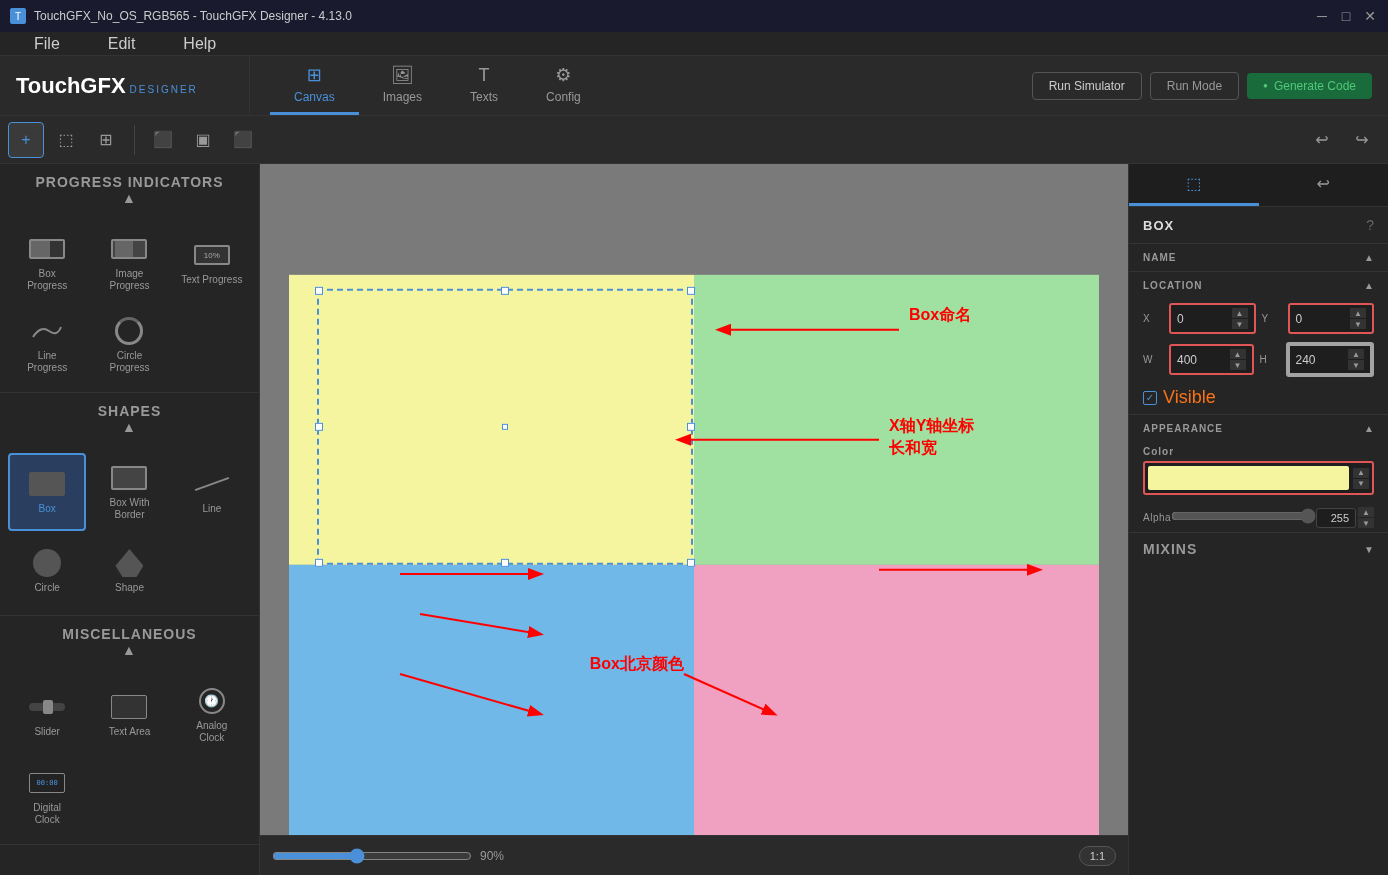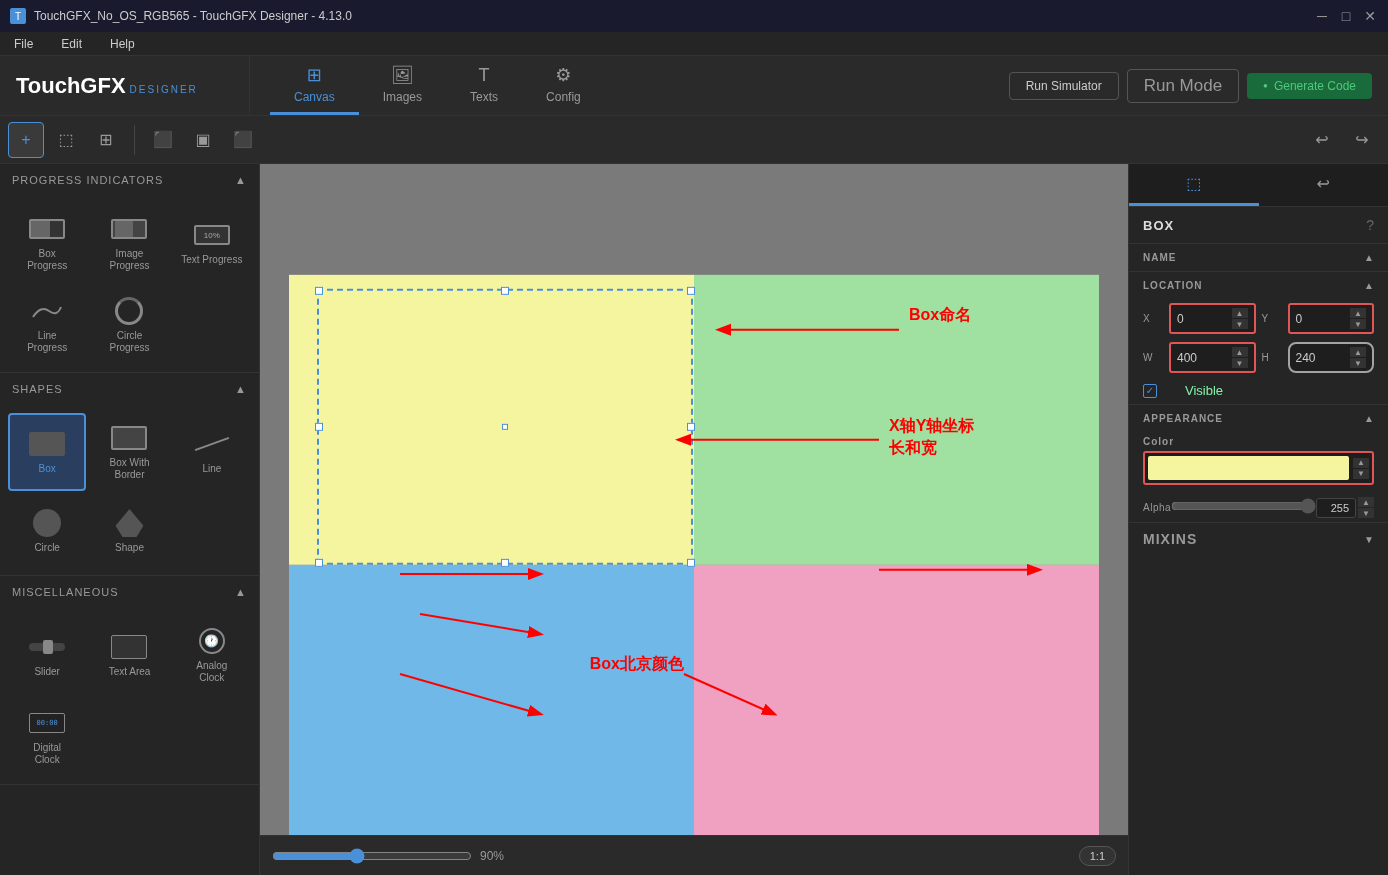--- a/index.html
+++ b/index.html
@@ -8,51 +8,51 @@
     
     .title-bar { background: #1a1a2e; height: 32px; display: flex; align-items: center; padding: 0 10px; justify-content: space-between; }
     .title-bar-left { display: flex; align-items: center; gap: 8px; }
     .title-bar-icon { width: 16px; height: 16px; background: #4a90d9; border-radius: 2px; display: flex; align-items: center; justify-content: center; font-size: 10px; color: white; }
     .title-bar-text { font-size: 12px; color: #ccc; }
     .title-bar-controls { display: flex; gap: 8px; }
     .title-bar-btn { width: 16px; height: 16px; display: flex; align-items: center; justify-content: center; font-size: 14px; cursor: pointer; color: #999; }
 
     
     .menu-bar { background: #252525; height: 24px; display: flex; align-items: center; padding: 0 8px; gap: 16px; border-bottom: 1px solid #333; }
-    .menu-item { font-size: 12px; color: #ccc; cursor: pointer; padding: 2px 6px; }
+    .menu-item { font-size: 16px; color: #ccc; cursor: pointer; padding: 2px 6px; margin-left: 20px; }
 
     
     .top-toolbar { background: #2a2a2a; height: 60px; display: flex; align-items: stretch; border-bottom: 1px solid #333; }
     .logo-area { width: 250px; display: flex; align-items: center; padding: 0 16px; border-right: 1px solid #333; }
     .logo-text { font-size: 22px; font-weight: bold; color: white; }
     .logo-sub { font-size: 10px; color: #4a90d9; letter-spacing: 2px; margin-left: 4px; margin-top: 8px; }
     .nav-tabs { display: flex; align-items: stretch; flex: 1; padding: 0 20px; }
     .nav-tab { display: flex; flex-direction: column; align-items: center; justify-content: center; padding: 0 24px; cursor: pointer; color: #999; font-size: 12px; border-bottom: 3px solid transparent; gap: 4px; }
     .nav-tab.active { color: #4a90d9; border-bottom-color: #4a90d9; }
     .nav-tab-icon { font-size: 18px; }
     .toolbar-right { display: flex; align-items: center; gap: 8px; padding: 0 16px; }
     .btn-run { background: transparent; border: 1px solid #555; color: #ccc; padding: 6px 16px; border-radius: 4px; cursor: pointer; font-size: 12px; }
-    .btn-run-mode { background: transparent; border: 1px solid #555; color: #999; padding: 6px 16px; border-radius: 4px; cursor: pointer; font-size: 17px; }
+    .btn-run-mode { background: transparent; border: 1px solid #555; color: #999; padding: 6px 16px; border-radius: 4px; cursor: pointer; font-size: 12px; }
     .btn-generate { background: #1a6b3c; border: none; color: #4fc878; padding: 6px 16px; border-radius: 4px; cursor: pointer; font-size: 12px; display: flex; align-items: center; gap: 6px; }
     .btn-generate::before { content: '●'; color: #4fc878; font-size: 8px; }
 
     
     .secondary-toolbar { background: #2a2a2a; height: 48px; display: flex; align-items: center; padding: 0 8px; gap: 4px; border-bottom: 1px solid #333; }
     .toolbar-separator { width: 1px; background: #444; height: 30px; margin: 0 6px; }
     .tool-btn { width: 36px; height: 36px; display: flex; align-items: center; justify-content: center; border-radius: 4px; cursor: pointer; color: #999; font-size: 16px; border: 1px solid transparent; }
     .tool-btn.active { background: #3a3a3a; border-color: #4a90d9; color: #4a90d9; }
     .spacer { flex: 1; }
 
     
     .main-layout { display: flex; height: calc(875px - 32px - 24px - 60px - 48px); }
 
     
     .left-sidebar { width: 260px; background: #252525; border-right: 1px solid #333; overflow-y: auto; }
     .sidebar-section { border-bottom: 1px solid #333; }
-    .sidebar-section-header { display: flex; justify-content: space-between; align-items: center; padding: 10px 12px; color: #999; font-size: 11px; letter-spacing: 1px; font-weight: normal; cursor: pointer; }
+    .sidebar-section-header { display: flex; justify-content: space-between; align-items: center; padding: 10px 12px; color: #999; font-size: 14px; letter-spacing: 1px; font-weight: bold; cursor: pointer; flex-direction: column; }
     .sidebar-grid { display: grid; grid-template-columns: repeat(3, 1fr); gap: 4px; padding: 8px; }
     .sidebar-item { display: flex; flex-direction: column; align-items: center; justify-content: center; padding: 8px 4px; border-radius: 4px; cursor: pointer; color: #999; font-size: 10px; gap: 4px; border: 2px solid transparent; text-align: center; min-height: 72px; }
     .sidebar-item.selected { background: #2a3f5f; border-color: #4a90d9; color: #4a90d9; }
     .sidebar-item-icon { width: 44px; height: 30px; display: flex; align-items: center; justify-content: center; }
     .sidebar-item-label { line-height: 1.2; }
 
     
     .canvas-area { flex: 1; background: #888; position: relative; overflow: hidden; display: flex; flex-direction: column; }
     .canvas-content { flex: 1; position: relative; overflow: hidden; background: #777; }
 
@@ -81,21 +81,21 @@
     .prop-row { display: flex; align-items: center; padding: 4px 14px; gap: 6px; }
     .prop-label { color: #999; font-size: 10px; letter-spacing: 0.5px; min-width: 20px; }
     .prop-stepper { display: flex; flex-direction: column; gap: 1px; }
     .prop-stepper-btn { width: 16px; height: 10px; background: #333; border: none; color: #999; cursor: pointer; font-size: 8px; display: flex; align-items: center; justify-content: center; }
 
     .name-input-box { border: 2px solid #e05555; border-radius: 3px; background: #1e1e1e; padding: 5px 8px; color: #ccc; font-size: 13px; width: 100%; }
 
     .visible-row { display: flex; align-items: center; gap: 6px; padding: 6px 14px; }
     .checkbox { width: 14px; height: 14px; background: transparent; border: 1px solid #4a90d9; border-radius: 2px; display: flex; align-items: center; justify-content: center; cursor: pointer; }
     .checkbox.checked::after { content: '✓'; color: #4a90d9; font-size: 10px; }
-    .visible-label { color: #86efac; font-size: 13px; margin-left: 22px; }
+    .visible-label { color: #f97316; font-size: 18px; }
 
     .alpha-row { display: flex; align-items: center; padding: 4px 14px; gap: 0; }
     .alpha-slider-container { flex: 1; }
     .alpha-slider { width: 100%; accent-color: #555; }
     .alpha-value { background: #1e1e1e; border: 1px solid #444; color: #ccc; padding: 3px 6px; border-radius: 3px; font-size: 11px; width: 40px; text-align: right; }
 
     .mixins-section { padding: 8px 14px; }
     .mixins-header { display: flex; justify-content: space-between; align-items: center; cursor: pointer; }
     .mixins-title { font-size: 14px; font-weight: bold; color: #999; letter-spacing: 1px; }
 
@@ -461,21 +461,21 @@
         <div class="prop-row">
           <span class="prop-label">W</span>
           <div style="display:flex;align-items:center;gap:2px;flex:1;background:#1e1e1e;border:2px solid #e05555;border-radius:3px;padding:3px 6px;">
             <span style="flex:1;font-size:12px;color:#ccc;">400</span>
             <div class="prop-stepper">
               <button class="prop-stepper-btn">▲</button>
               <button class="prop-stepper-btn">▼</button>
             </div>
           </div>
           <span class="prop-label">H</span>
-          <div style="display:flex;align-items:center;gap:2px;flex:1;background:#1e1e1e;border:2px solid #a3a3a3;border-radius:8px;padding:3px 6px;justify-content:space-between;">
+          <div style="display:flex;align-items:center;gap:2px;flex:1;background:#1e1e1e;border:4px solid #a3a3a3;border-radius:3px;padding:3px 6px;justify-content:space-between;">
             <span style="flex:1;font-size:12px;color:#ccc;">240</span>
             <div class="prop-stepper">
               <button class="prop-stepper-btn">▲</button>
               <button class="prop-stepper-btn">▼</button>
             </div>
           </div>
         </div>
 
         <div class="visible-row">
           <div class="checkbox checked"></div>

